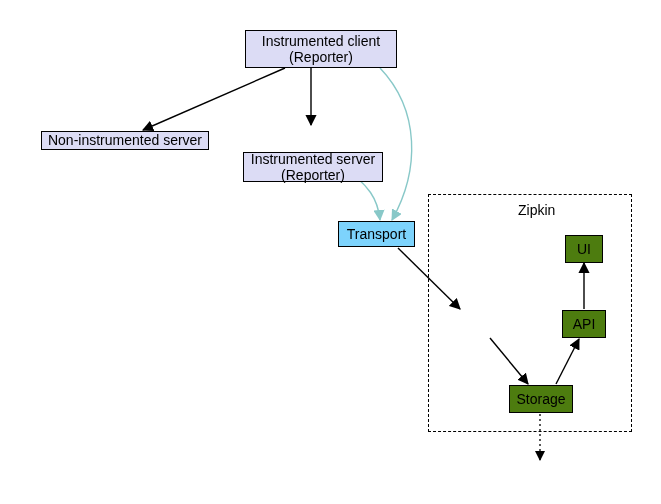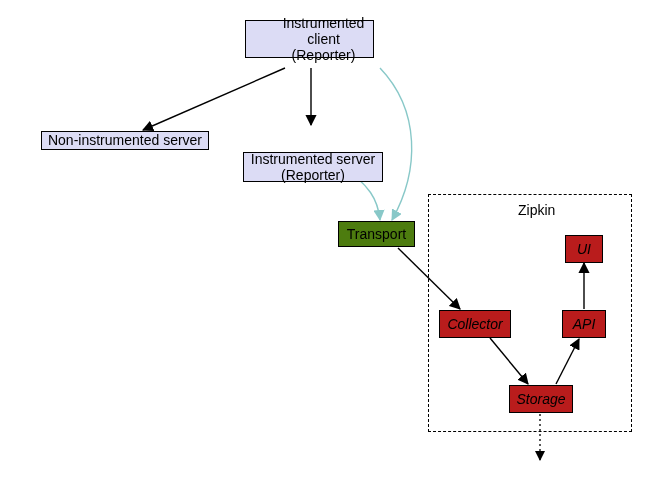--- a/index.html
+++ b/index.html
@@ -29,22 +29,22 @@
     border: 1px solid #000;
     display: flex;
     align-items: center;
     justify-content: center;
     text-align: center;
     line-height: 1.15;
     padding: 2px 4px;
     background: #ffffff;
   }
   .lavender { background: #dcdcf5; }
-  .green { background: #b91c1c; font-style: italic; }
-  .white { background: #4d7c0f; }
+  .green { background: #4d7c0f; }
+  .white { background: #7dd3fc; }
   .group {
     position: absolute;
     box-sizing: border-box;
     border: 1.5px dashed #000;
   }
   .group-label {
     position: absolute;
     font-size: 14px;
   }
 </style>
@@ -78,31 +78,30 @@
     <path d="M 556 384 L 579 339" stroke="#000" stroke-width="1.4" fill="none" marker-end="url(#ah-black)"></path>
 
     <path d="M 584 309 L 584 263" stroke="#000" stroke-width="1.4" fill="none" marker-end="url(#ah-black)"></path>
 
     <path d="M 540 414 L 540 460" stroke="#000" stroke-width="1.3" stroke-dasharray="2,3" fill="none" marker-end="url(#ah-black)"></path>
   </svg>
 
   <div class="group" style="left:428px; top:194px; width:204px; height:238px;"></div>
   <div class="group-label" style="left:518px; top:202px;text-align:center;">Zipkin</div>
 
-  <div class="node lavender" style="left:245px; top:20px; width:129px; height:38px; white-space:pre-line;padding-left:32px;">Instrumented client
+  <div class="node lavender" style="left:245px; top:30px; width:152px; height:38px; white-space:pre-line;">Instrumented client
 (Reporter)</div>
 
   <div class="node lavender" style="left:41px; top:131px; width:168px; height:19px;">Non-instrumented server</div>
 
   <div class="node lavender" style="left:243px; top:126px; width:140px; height:30px; white-space:pre-line;margin-top:26px;">Instrumented server
 (Reporter)</div>
 
   <div class="node white" style="left:338px; top:221px; width:77px; height:26px;">Transport</div>
 
-  <div class="node green" style="left:439px; top:310px; width:72px; height:28px;">Collector</div>
 
   <div class="node green" style="left:509px; top:385px; width:64px; height:28px;">Storage</div>
 
   <div class="node green" style="left:562px; top:310px; width:44px; height:28px;">API</div>
 
   <div class="node green" style="left:565px; top:235px; width:38px; height:28px;">UI</div>
 
 
 </div>
 

